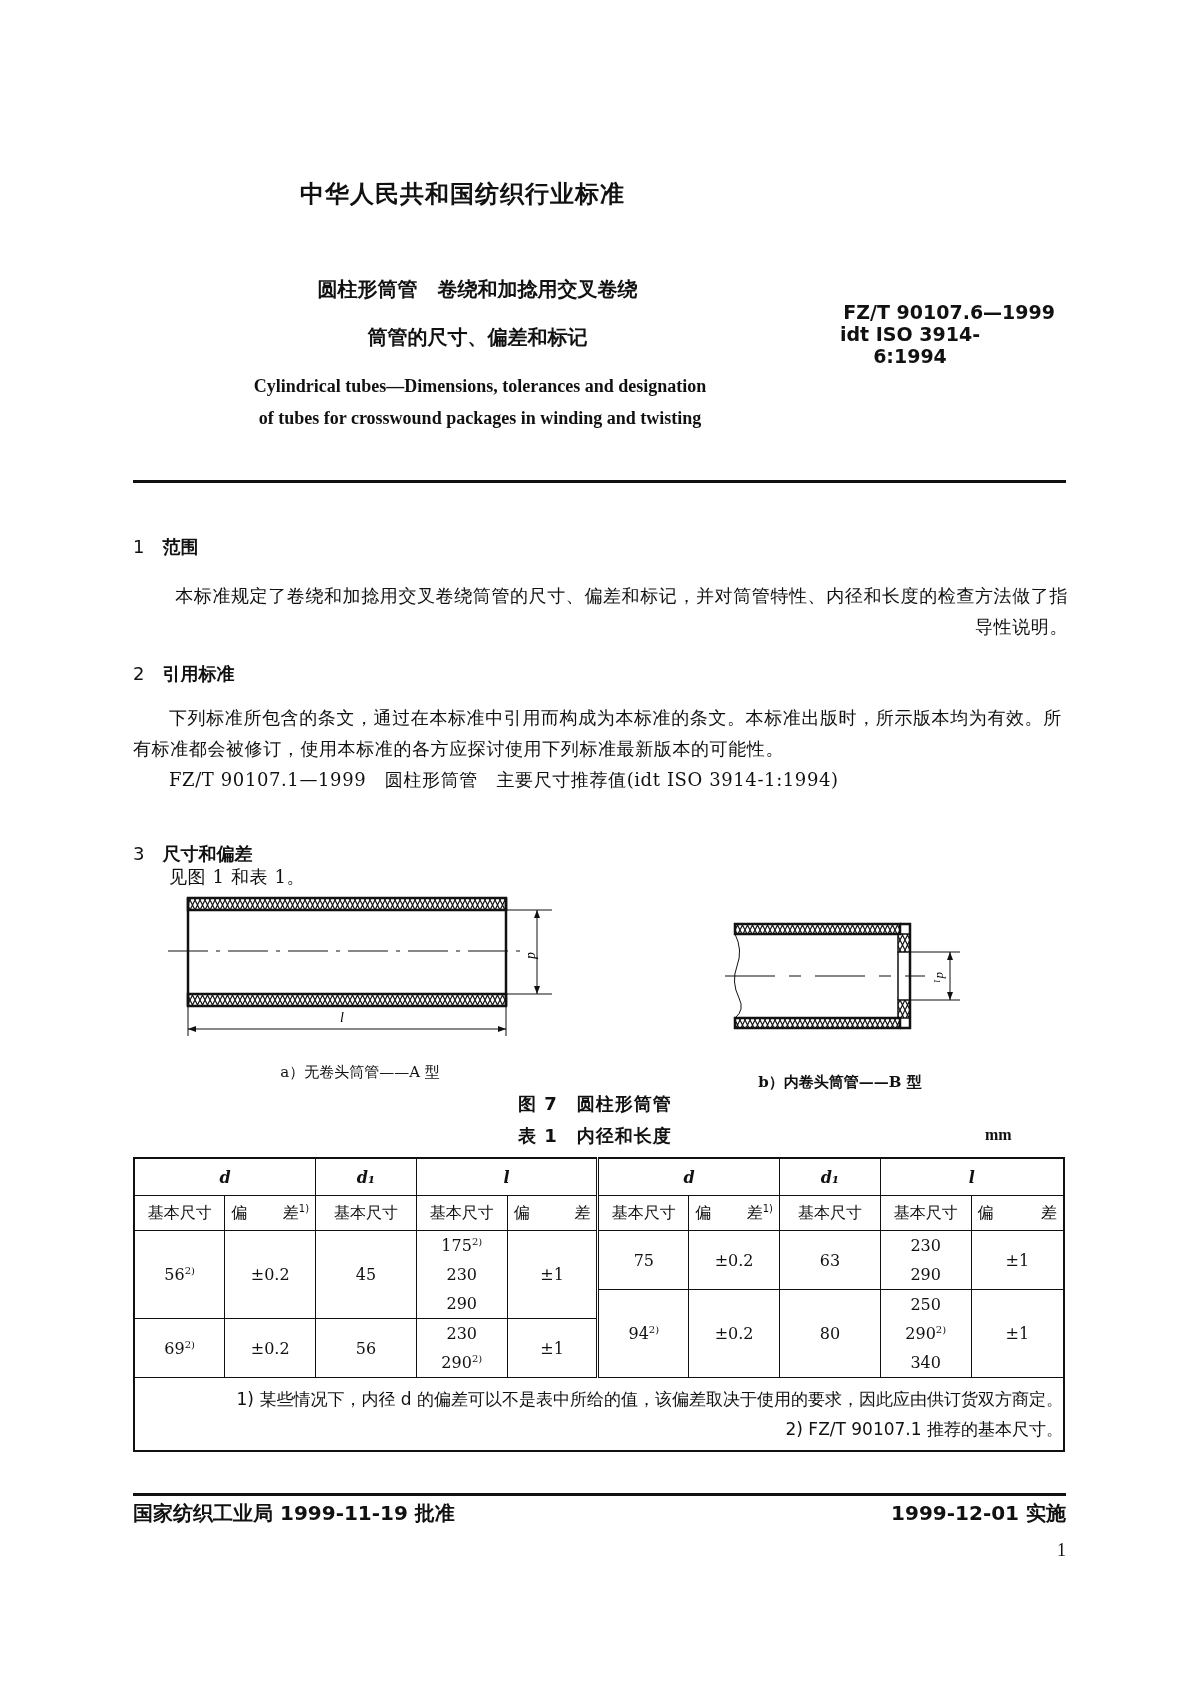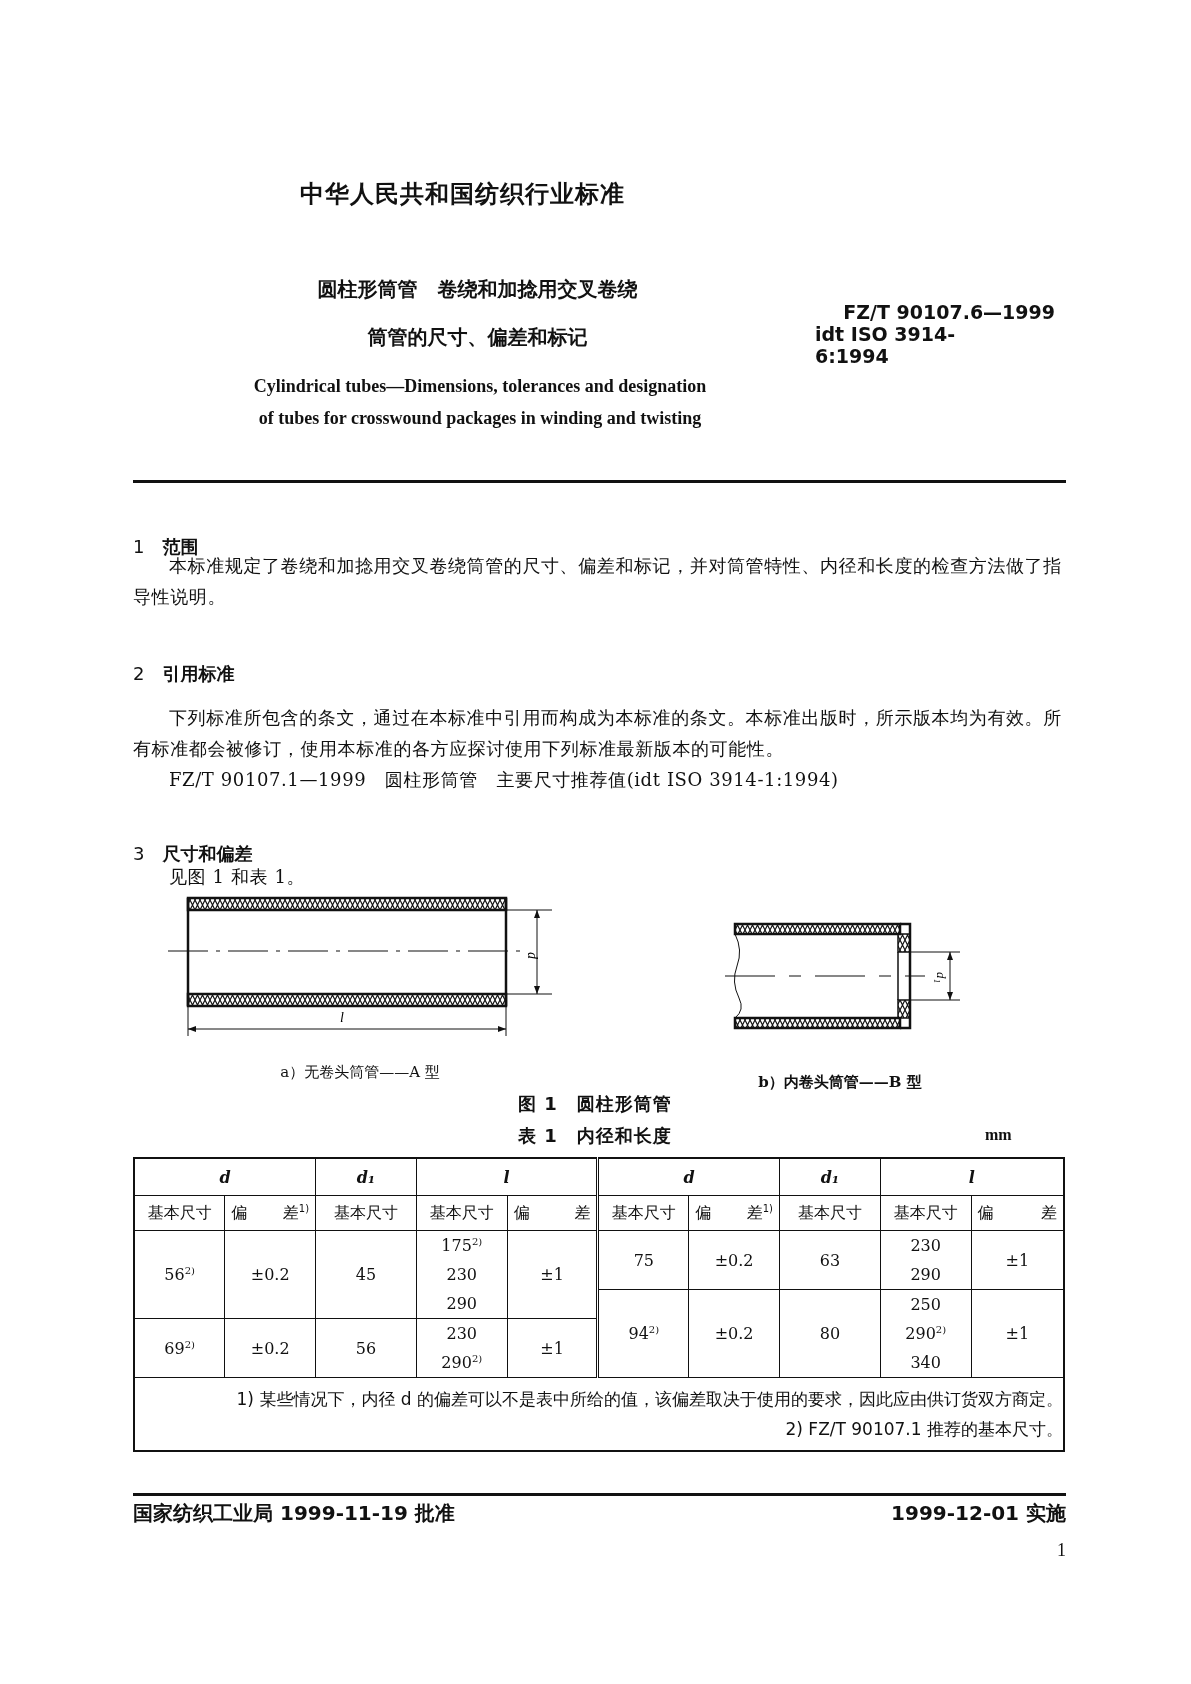--- a/index.html
+++ b/index.html
@@ -48,34 +48,34 @@
 
 <div class="abs std-org sans">中华人民共和国纺织行业标准</div>
 
 <div class="abs title-cn sans">
   <div>圆柱形筒管　卷绕和加捻用交叉卷绕</div>
   <div>筒管的尺寸、偏差和标记</div>
 </div>
 
 <div class="abs std-code sans">
   <div style="text-align:right;">FZ/T 90107.6—1999</div>
-  <div style="text-align:left;padding-right:50px;">idt ISO 3914-6:1994</div>
+  <div style="text-align:center;padding-right:50px;">idt ISO 3914-6:1994</div>
 </div>
 
 <div class="abs title-en serif">
   <div>Cylindrical tubes—Dimensions, tolerances and designation</div>
   <div>of tubes for crosswound packages in winding and twisting</div>
 </div>
 
 <div class="abs rule-top"></div>
 
 <div class="abs sec-head sans" style="top:535px;">
   <span class="num">1</span><span>范围</span>
 </div>
-<div class="abs para" style="top:550px;">本标准规定了卷绕和加捻用交叉卷绕筒管的尺寸、偏差和标记，并对筒管特性、内径和长度的检查方法做了指导性说明。</div>
+<div class="abs para" style="top:580px;text-align:right;">本标准规定了卷绕和加捻用交叉卷绕筒管的尺寸、偏差和标记，并对筒管特性、内径和长度的检查方法做了指导性说明。</div>
 
 <div class="abs sec-head sans" style="top:662px;">
   <span class="num">2</span><span>引用标准</span>
 </div>
 <div class="abs para" style="top:702px;">下列标准所包含的条文，通过在本标准中引用而构成为本标准的条文。本标准出版时，所示版本均为有效。所有标准都会被修订，使用本标准的各方应探讨使用下列标准最新版本的可能性。</div>
 <div class="abs para" style="top:764px;text-indent:36px;">FZ/T 90107.1—1999　圆柱形筒管　主要尺寸推荐值(idt ISO 3914-1:1994)</div>
 
 <div class="abs sec-head sans" style="top:818px;margin-top:24px;">
   <span class="num">3</span><span>尺寸和偏差</span>
 </div>
@@ -122,21 +122,21 @@
     <line x1="185" y1="32" x2="235" y2="32" stroke="#111" stroke-width="1"></line>
     <line x1="185" y1="80" x2="235" y2="80" stroke="#111" stroke-width="1"></line>
     <line x1="225" y1="32" x2="225" y2="80" stroke="#111" stroke-width="1"></line>
     <polygon points="225,32 222,40 228,40" fill="#111"></polygon>
     <polygon points="225,80 222,72 228,72" fill="#111"></polygon>
     <text x="212" y="52" font-size="13" font-style="italic" font-family="Liberation Serif, serif" transform="rotate(90 212 52)">d₁</text>
   </svg>
 </div>
 <div class="abs fig-caption" style="left:720px;top:1065px;width:240px;text-align:center;font-weight:bold;margin-top:8px;">b）内卷头筒管——B 型</div>
 
-<div class="abs cap-title sans" style="left:518px;top:1092px;">图 1　圆柱形筒管</div>
+<div class="abs cap-title sans" style="left:518px;top:1092px;">图 7　圆柱形筒管</div>
 <div class="abs cap-title sans" style="left:518px;top:1124px;">表 1　内径和长度</div>
 <div class="abs serif" style="left:985px;top:1126px;font-size:16px;font-weight:bold;">mm</div>
 
 <table class="tbl">
   <colgroup>
     <col style="width:90px">
       <col style="width:90px">
       <col style="width:100px">
       <col style="width:90px">
       <col style="width:90px">

